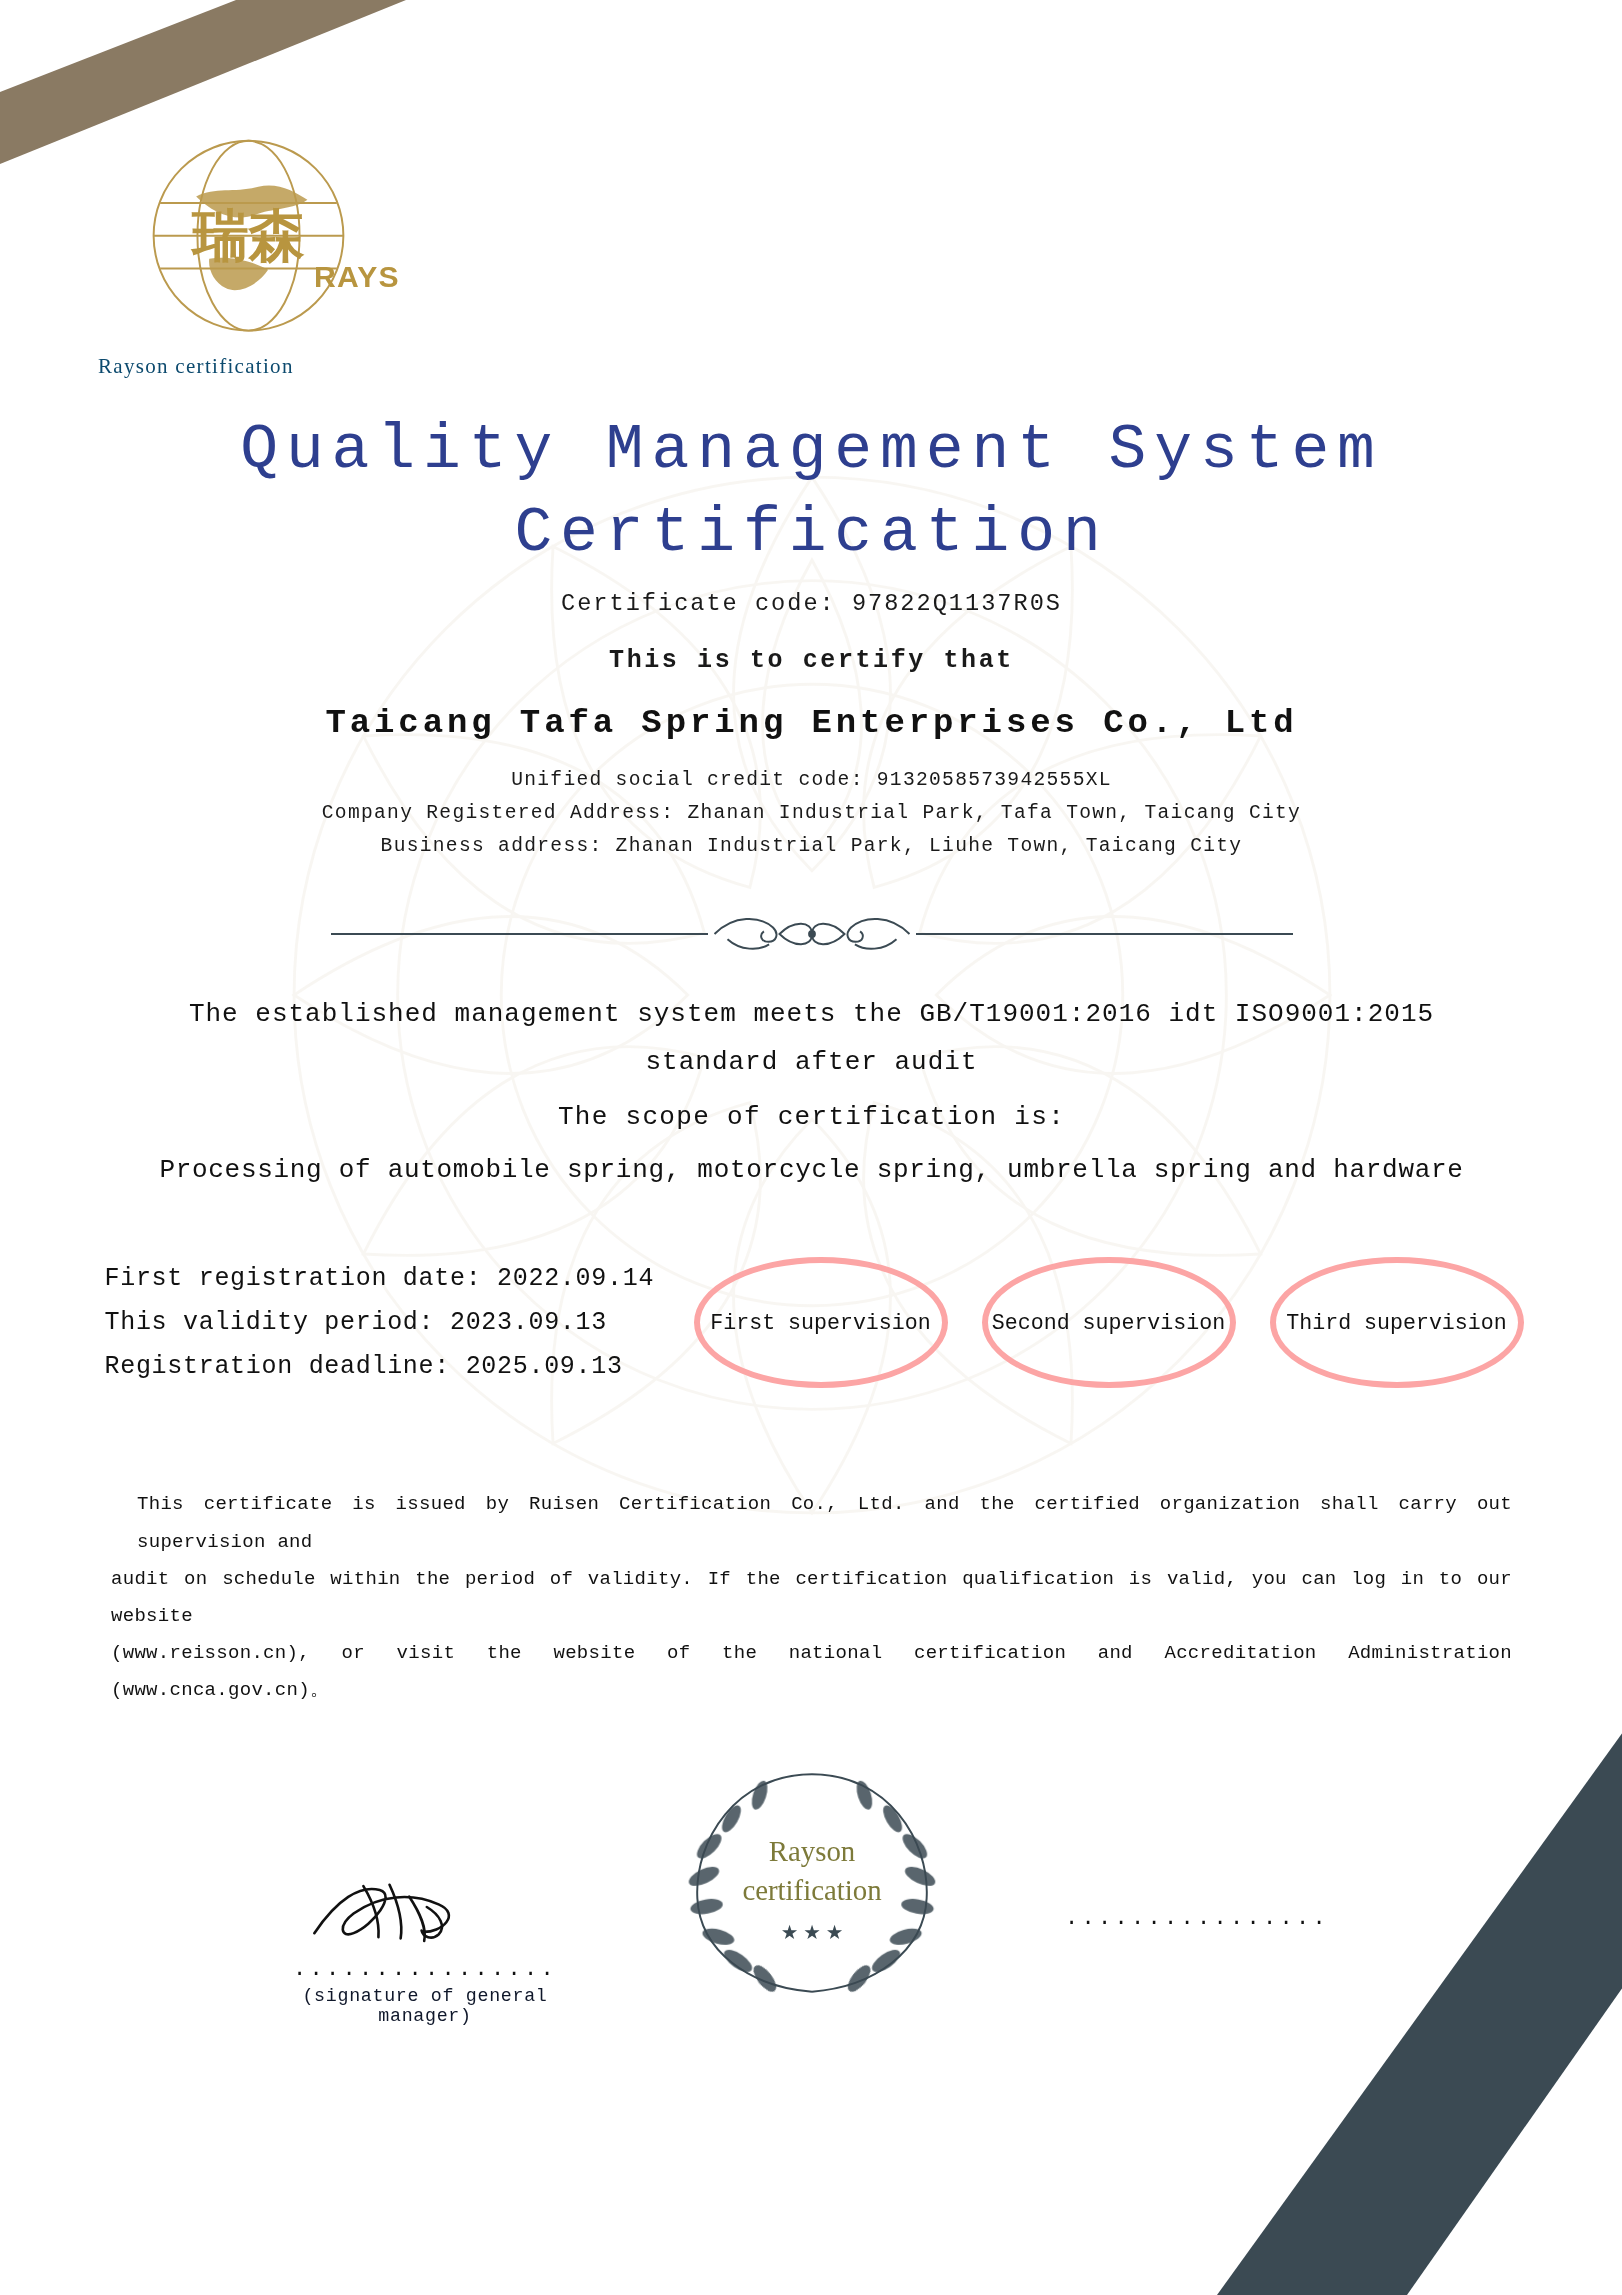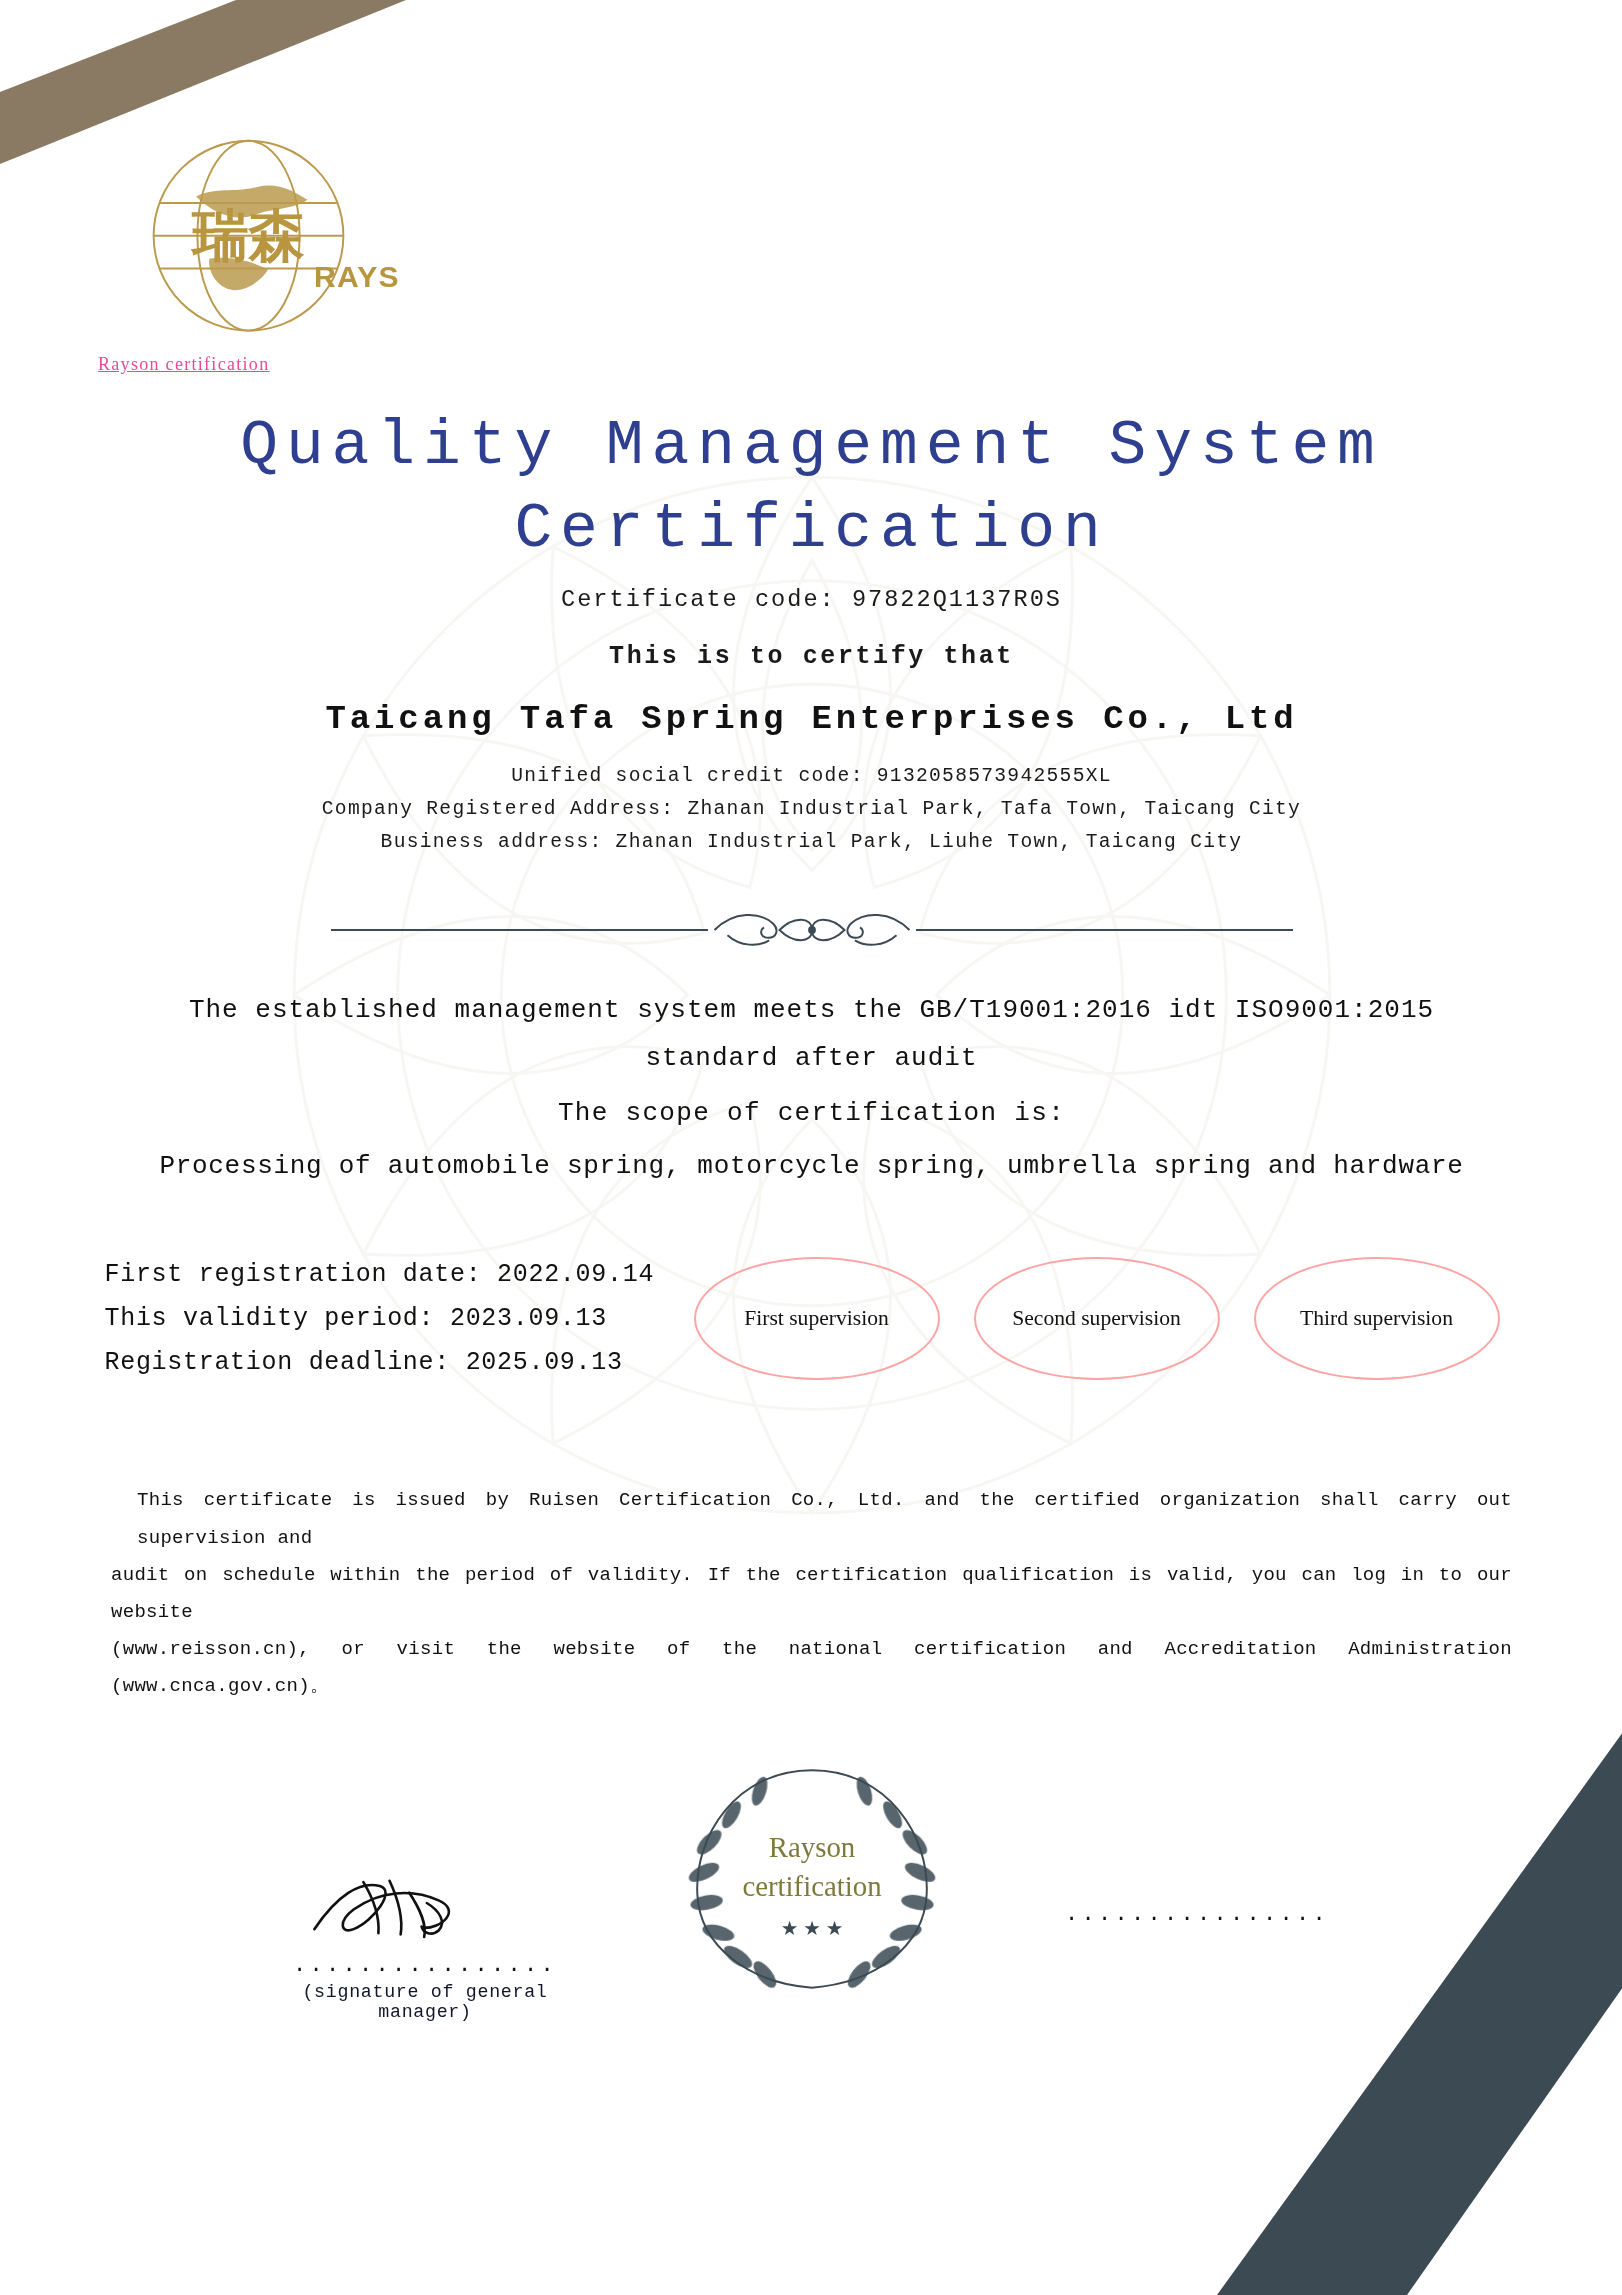--- a/index.html
+++ b/index.html
@@ -72,25 +72,24 @@
     padding: 118px 98px 0 98px;
   }
 
   .logo-block {
     text-align: left;
     margin-top: 13px;
   }
   .logo-svg-wrap { display: inline-block; }
   .logo-caption {
     font-family: "Liberation Serif", serif;
-    font-size: 18px;
+    font-size: 21px;
     letter-spacing: 1.3px;
-    color: #ec4899;
+    color: #0c4a6e;
     margin-top: 5.2px;
-    text-decoration: underline;
   }
 
   .title {
     text-align: center;
     color: #2e3f8f;
     font-family: Liberation Mono, monospace;
     font-size: 63px;
     letter-spacing: 7.9px;
     line-height: 1.32;
     margin-top: 30px;
@@ -187,26 +186,26 @@
     padding-left: 6.5px;
   }
   .supervision-group {
     display: flex;
     gap: 34px;
     align-items: center;
   }
   .oval {
     width: 242px;
     height: 119px;
-    border: 2px solid #fca5a5;
+    border: 6px solid #fca5a5;
     border-radius: 50%;
     display: flex;
     align-items: center;
     justify-content: center;
-    font-family: Liberation Serif, serif;
+    font-family: Liberation Mono, monospace;
     font-size: 21.6px;
     color: #111;
     background: transparent;
   }
 
   .notice {
     margin-top: 98px;
     font-family: "Liberation Mono", monospace;
     font-size: 19px;
     letter-spacing: 0.3px;

